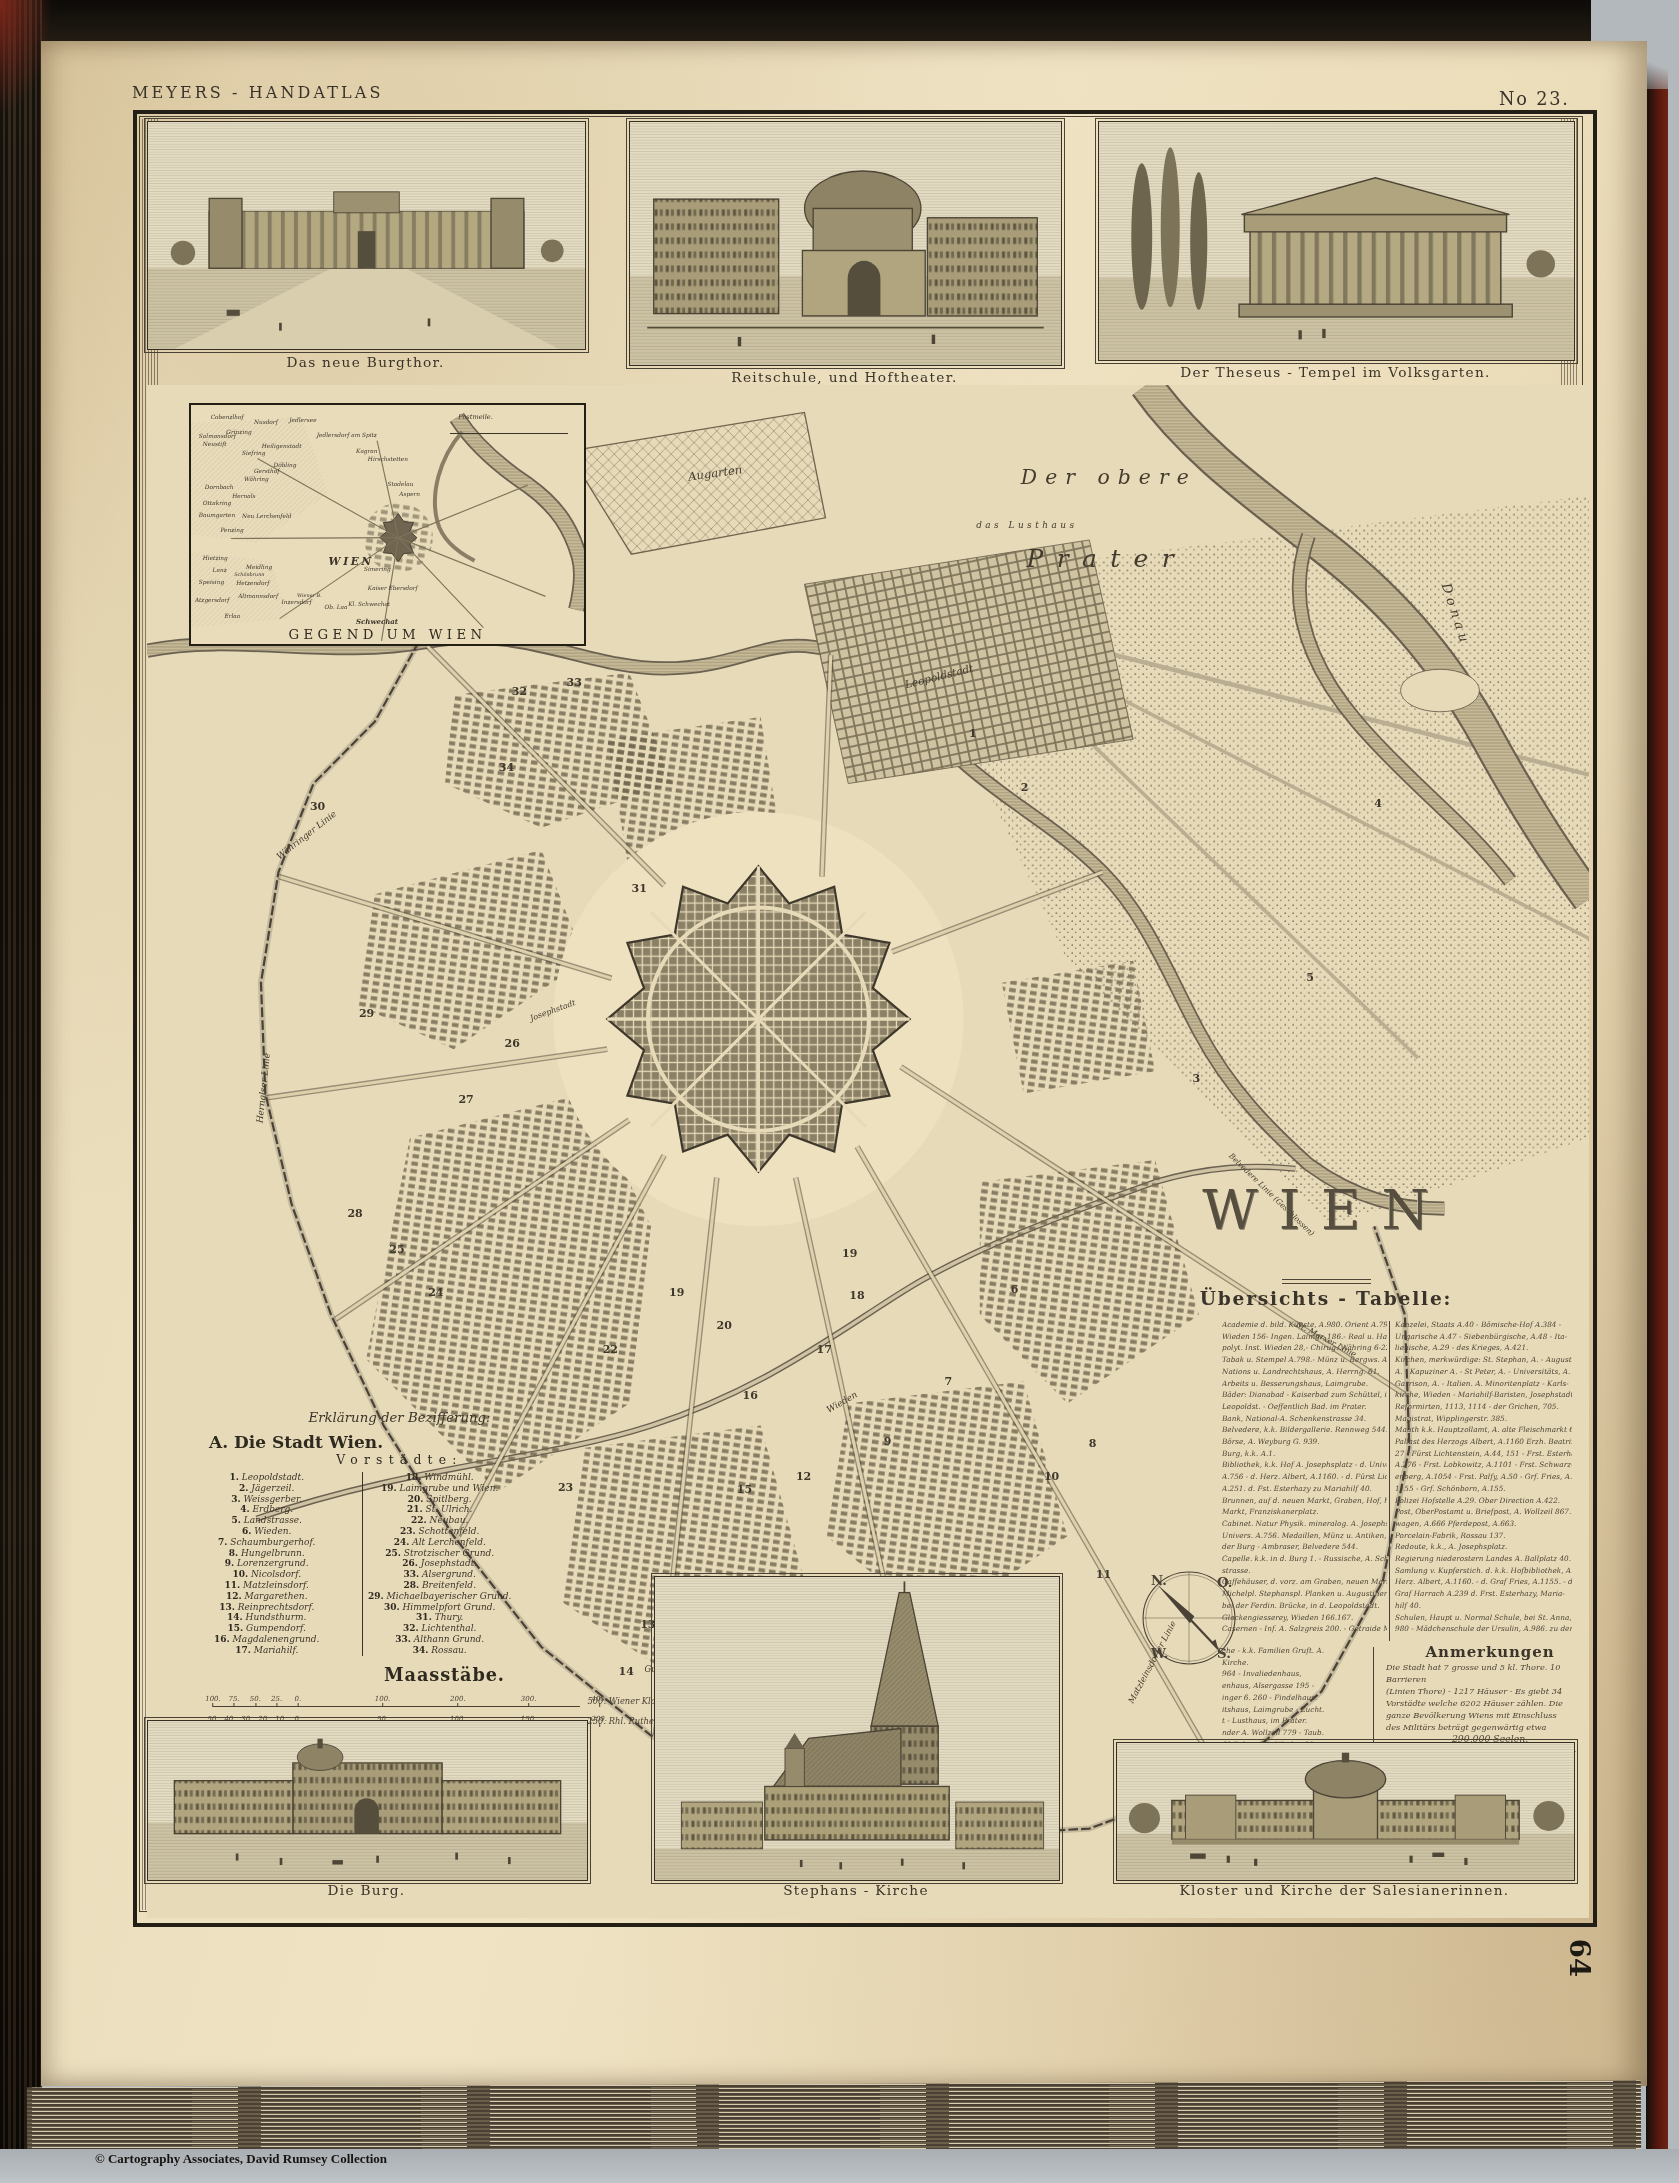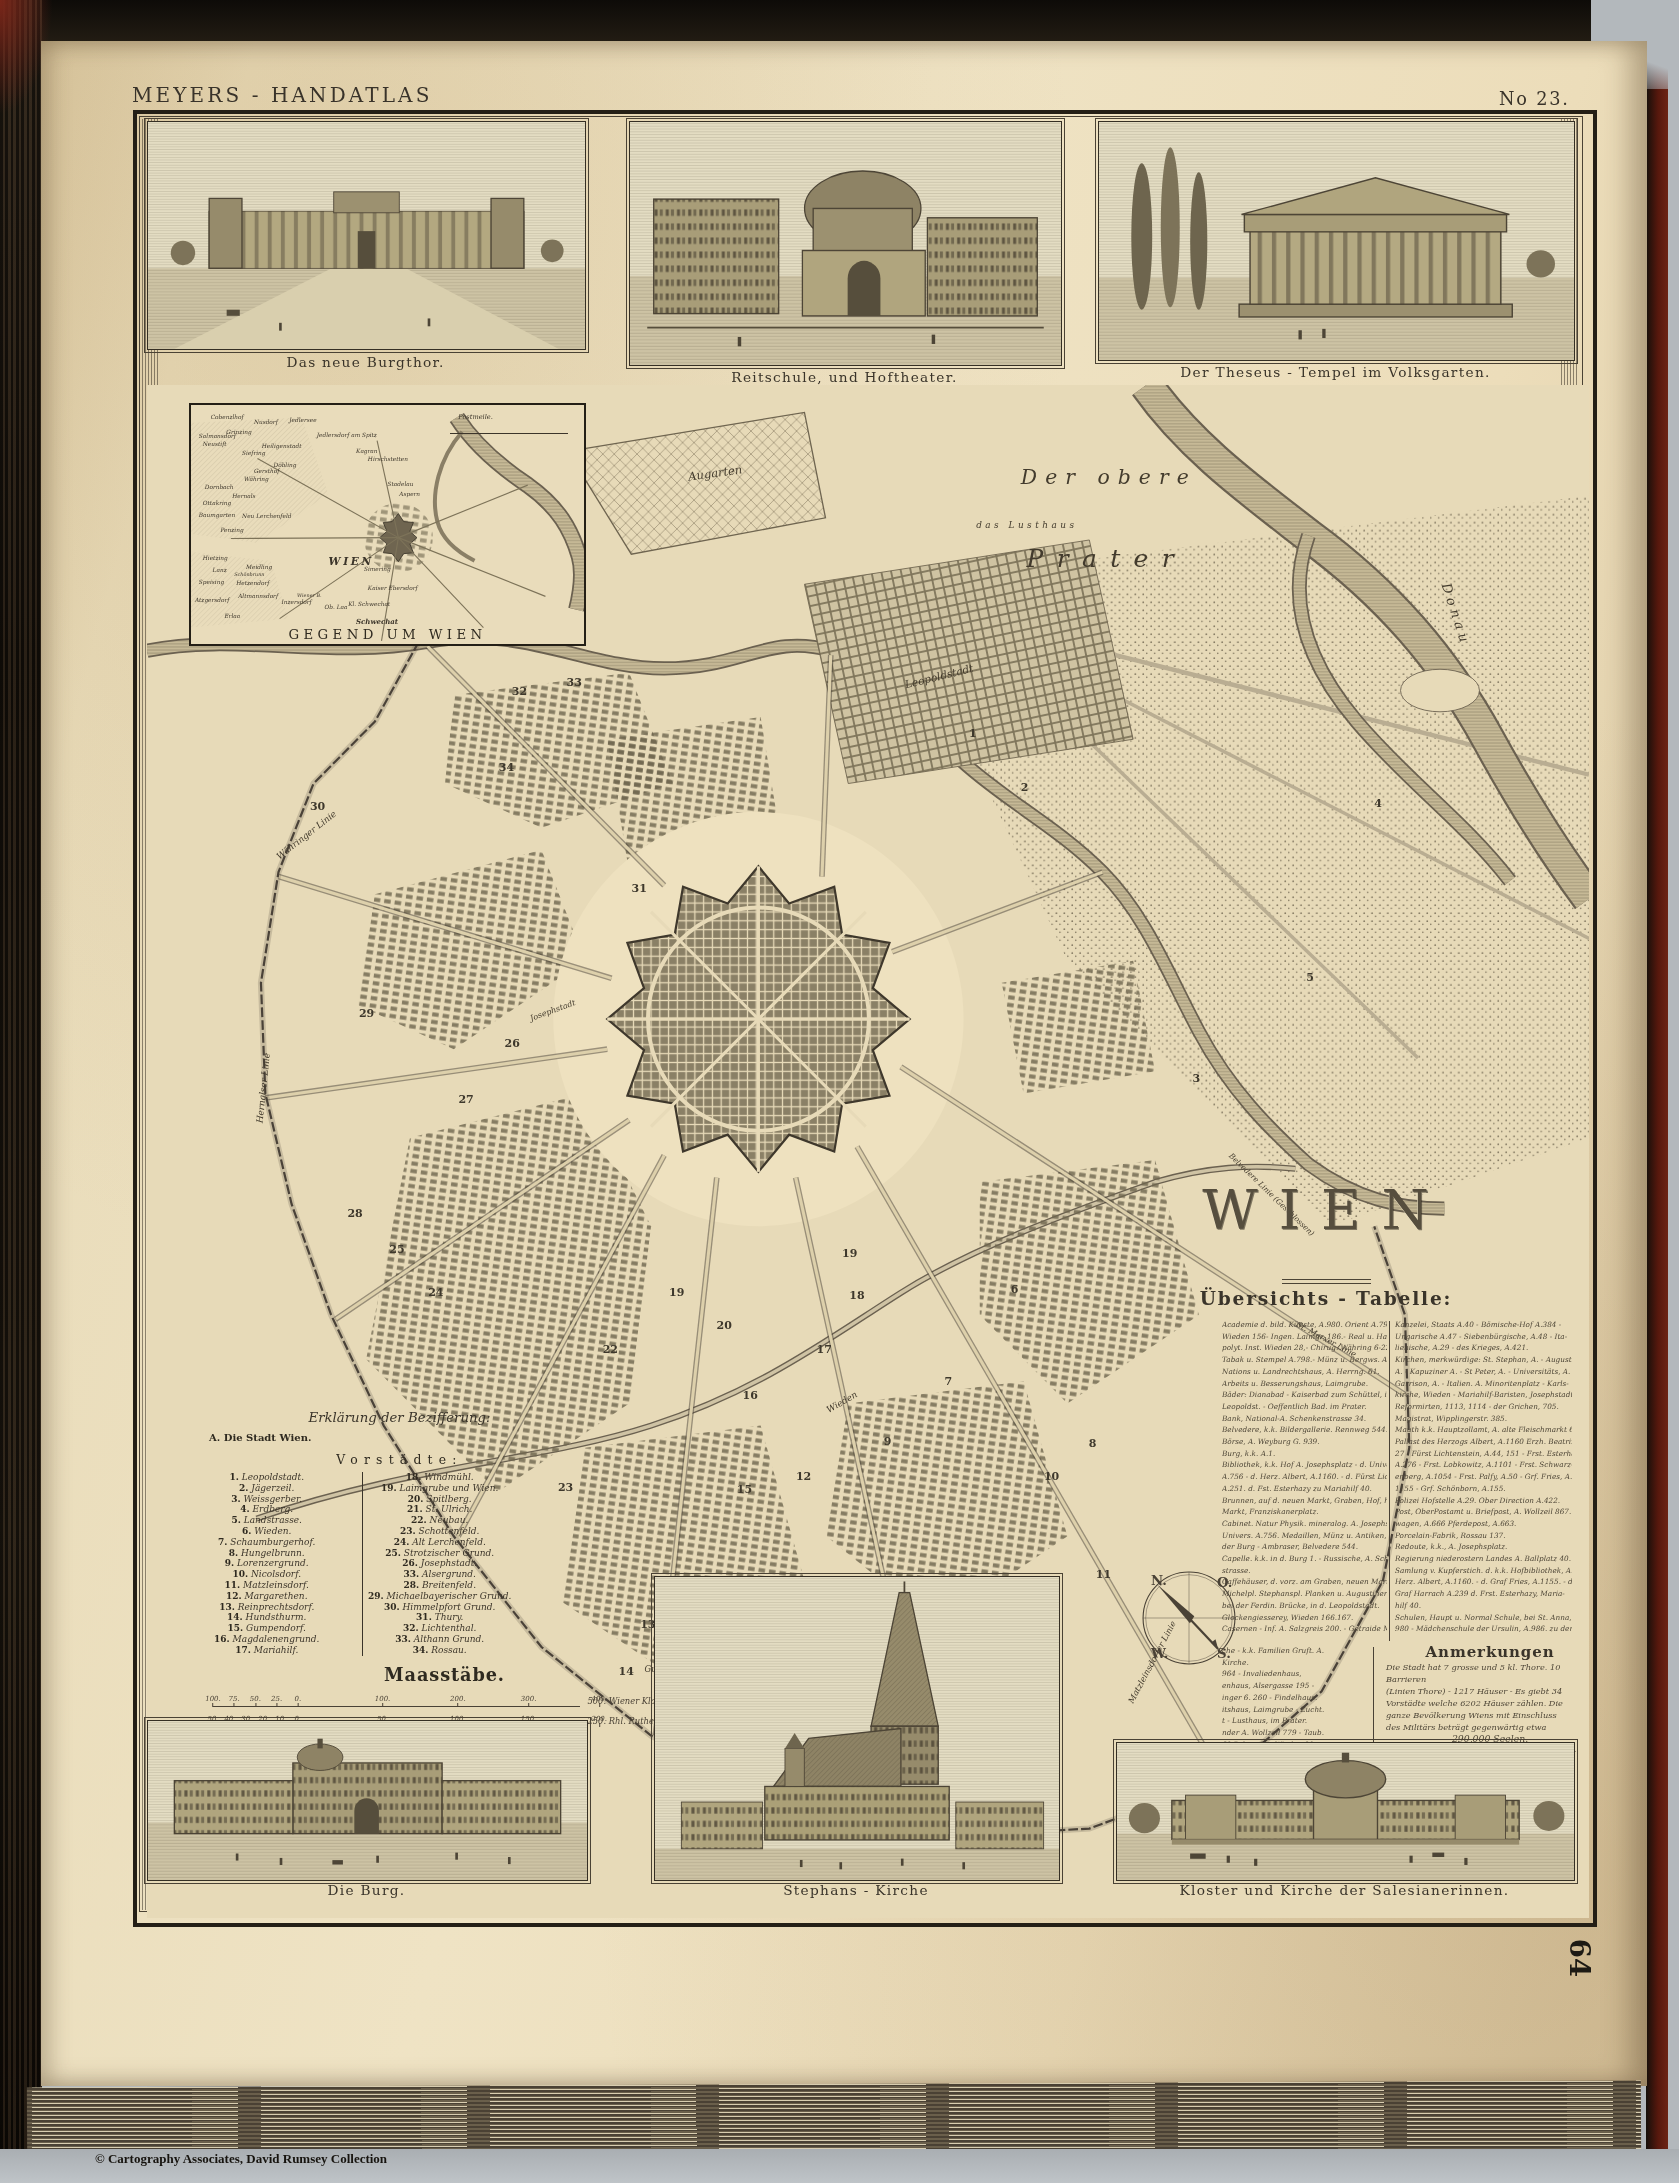--- a/index.html
+++ b/index.html
@@ -18,21 +18,21 @@
   #page-block{left:26.6px;top:2084px;width:1614px;height:71px;transform:rotate(-.25deg);background:
     repeating-linear-gradient(180deg,#d8cdb0 0 0.9px,#4a4134 0.9px 2.7px,#6a5f4b 2.7px 4px);}
   #bottom-gray{left:0;top:2149px;width:1679px;height:34px;background:linear-gradient(180deg,#a9aeb2,#bfc4c8);}
   #copyright{left:95px;top:2151px;font-family:"Liberation Serif",serif;font-weight:bold;font-size:13px;color:#17140f;}
   
   #paper{left:41px;top:41px;width:1606px;height:2045px;background:
     radial-gradient(ellipse at 18% 8%,rgba(190,160,110,.25),rgba(0,0,0,0) 40%),
     radial-gradient(ellipse at 95% 90%,rgba(170,140,95,.3),rgba(0,0,0,0) 45%),
     linear-gradient(105deg,#d9c7a0 0%,#e9dcba 10%,#efe3c4 42%,#ecddba 72%,#d9c6a0 100%);
     box-shadow:inset -17.7px 0 26.6px rgba(80,60,35,.35), inset 11px 0 20px rgba(80,60,35,.25);}
-  .hdr{font-size:20px;letter-spacing:3.1px;color:#39332a;}
+  .hdr{font-size:16px;letter-spacing:3.1px;color:#39332a;}
   #hdr-left{left:91px;top:42px;}
   #hdr-right{left:1458px;top:48px;letter-spacing:1.8px;font-size:17.7px;}
   
   #plate{left:92px;top:69px;width:1456px;height:1809px;border:4.4px solid #241f16;}
   #plate-inner{left:98px;top:75px;width:1442px;height:1794px;border:0.9px solid #4a4234;}
   .hatchstrip{top:78px;height:1791px;width:17.7px;background:repeating-linear-gradient(90deg,rgba(60,52,40,.55) 0 0.9px,rgba(0,0,0,0) 0.9px 3.1px);}
   #hatch-left{left:101px;}
   #hatch-right{left:1520px;}
   
   .eng-panel{border:1.8px solid #352f24;outline:0.4px solid #4a4234;outline-offset:2.2px;background:#ddd5bc;}
@@ -65,21 +65,21 @@
   
   #anm{left:1239px;top:1258px;width:208px;}
   #anm-head{font-weight:bold;font-size:15px;text-align:center;letter-spacing:0.9px;color:#3a342a;}
   .anm-line{font-style:italic;font-size:8.2px;line-height:12px;color:#4e4637;}
   .anm-center{text-align:center;font-size:9.3px;}
   #credits{left:1135px;top:1378px;width:301px;text-align:center;font-style:italic;color:#4e4637;}
   #credit1{font-size:9.8px;letter-spacing:1.3px;}
   #credit2{font-size:8.9px;margin-top:6.2px;}
   
   #leg-head{left:106px;top:1025px;width:293px;text-align:center;font-style:italic;font-size:13.3px;color:#3a342a;}
-  #leg-a{left:62px;top:1047px;font-weight:bold;font-size:10px;color:#2f2a20;}
+  #leg-a{left:62px;top:1047px;font-weight:bold;font-size:17px;color:#2f2a20;}
   #leg-vor{left:106px;top:1067px;width:293px;text-align:center;font-size:12.4px;letter-spacing:6.2px;color:#2f2a20;}
   .leg-col{position:absolute;font-size:9px;line-height:10.8px;}
   #leg-col1{left:67px;top:1087px;}
   #leg-col2{left:221px;top:1087px;}
   #leg-div{left:215px;top:1087px;width:1.3px;height:184px;background:#3a342a;}
   .leg-row{white-space:nowrap;text-align:center;}
   .leg-row .n{font-style:normal;font-weight:bold;color:#2f2a20;}
   .leg-row .t{font-style:italic;color:#3c352a;}
   
   #scale-head{left:151px;top:1279px;width:293px;text-align:center;font-weight:bold;font-size:17.7px;letter-spacing:0.9px;color:#2f2a20;}

